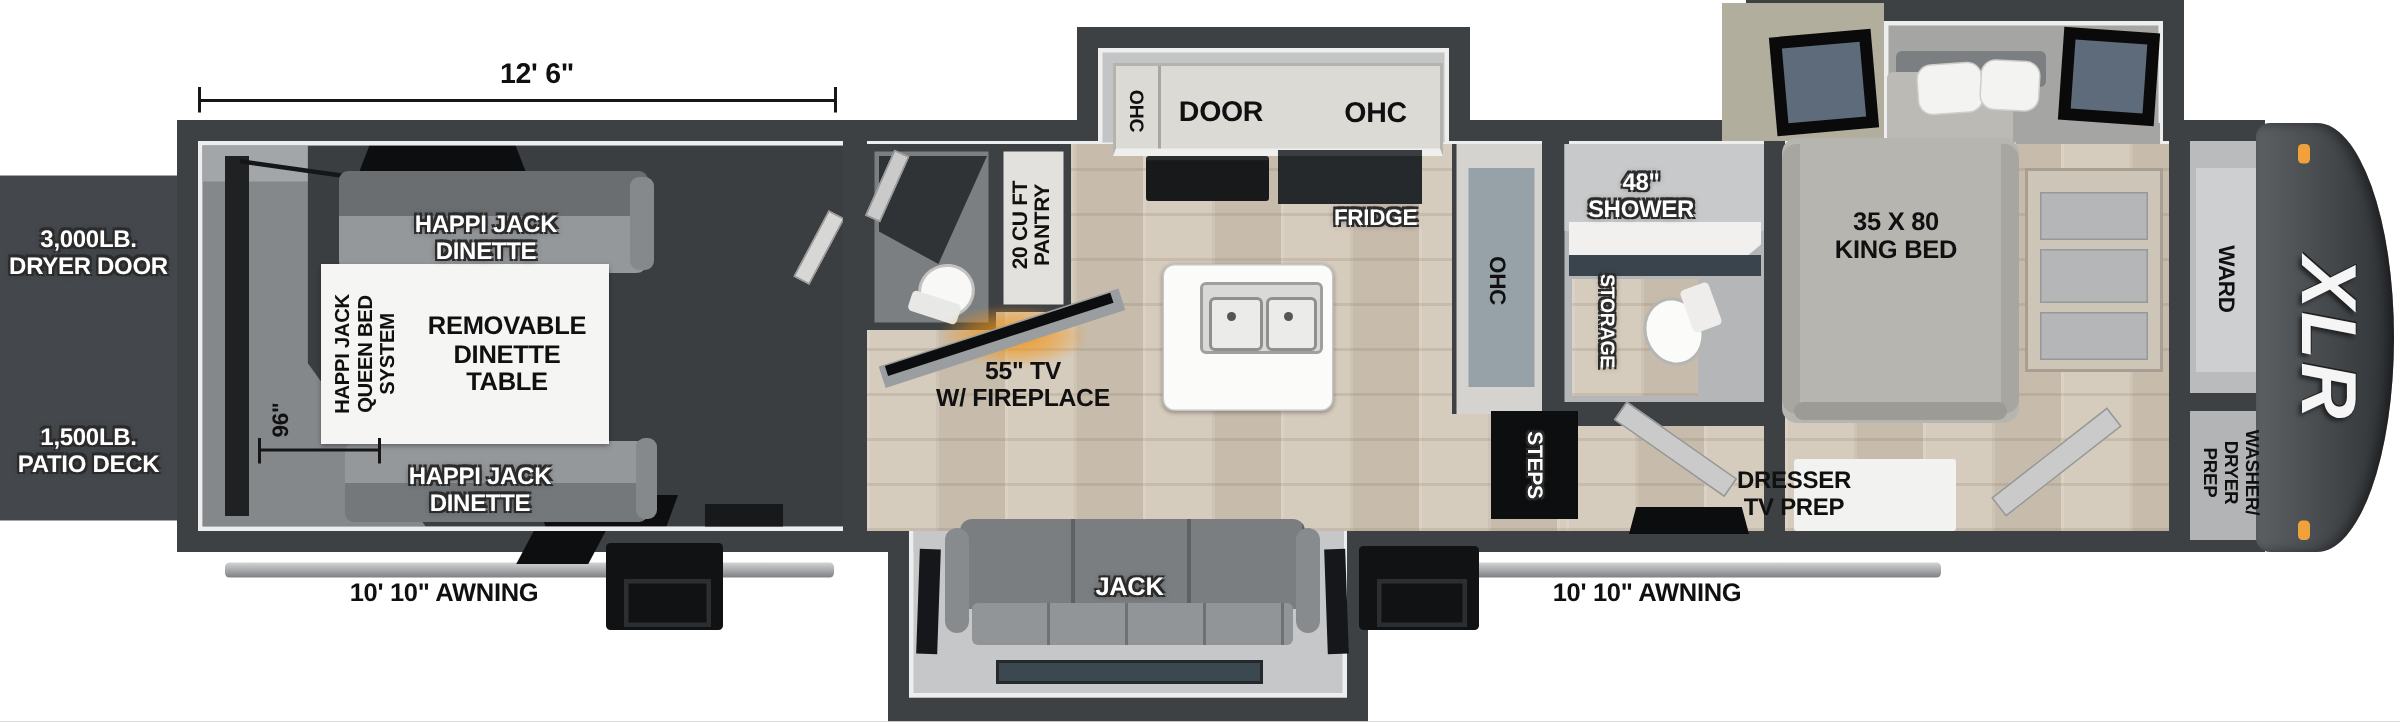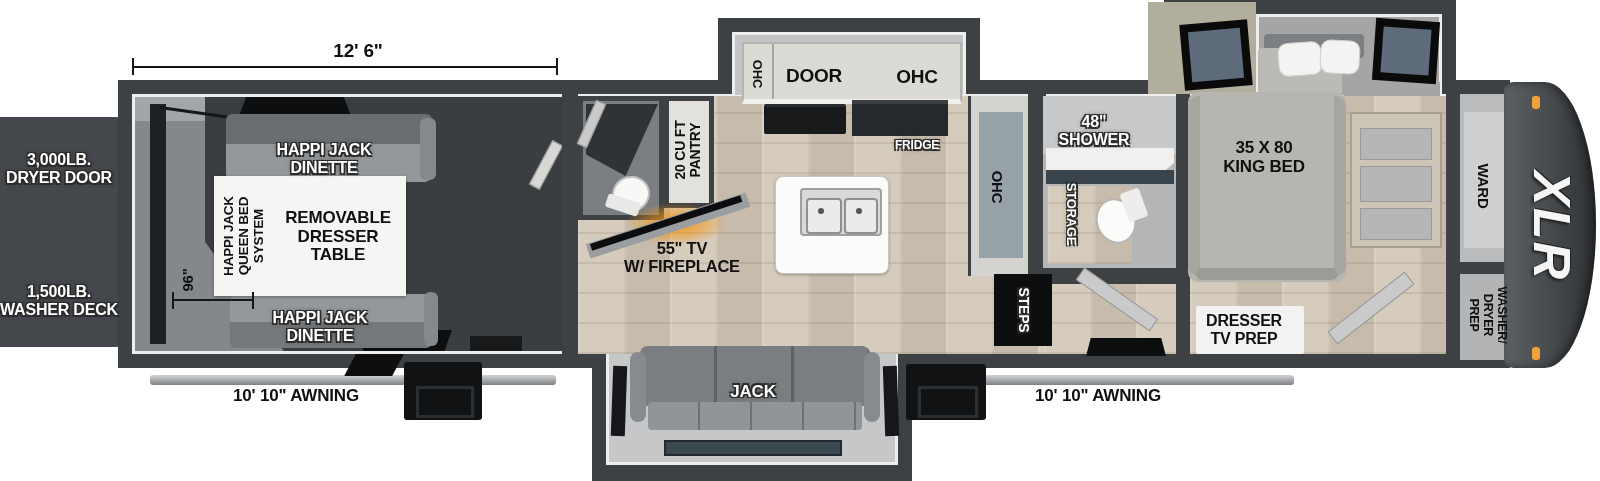--- a/index.html
+++ b/index.html
@@ -179,55 +179,55 @@
   <div class="a" style="left:906px;top:364px;width:80px;height:56px;background:#101214;border-radius:3px;">
       <div style="position:absolute;left:12px;top:22px;width:54px;height:26px;border:3px solid #2c2f32;"></div>
   </div>
 
   <div class="lb" style="left:358px;top:51px;font-size:19px;">12' 6"</div>
   <div class="lb rm90" style="left:188px;top:280px;font-size:15px;">96"</div>
 
   <div class="lb w" style="left:59px;top:169px;font-size:16px;">3,000LB.
 DRYER DOOR</div>
   <div class="lb w" style="left:59px;top:301px;font-size:16px;">1,500LB.
-WASHER DECK</div>
+PATIO DECK</div>
   <div class="lb" style="left:296px;top:396px;font-size:17px;">10' 10" AWNING</div>
   <div class="lb" style="left:1098px;top:396px;font-size:17px;">10' 10" AWNING</div>
 
   <div class="lb w" style="left:324px;top:159px;font-size:16px;">HAPPI JACK
 DINETTE</div>
   <div class="lb w" style="left:320px;top:327px;font-size:16px;">HAPPI JACK
 DINETTE</div>
   <div class="lb rm90" style="left:244px;top:236px;font-size:13.5px;">HAPPI JACK
 QUEEN BED
 SYSTEM</div>
   <div class="lb" style="left:338px;top:237px;font-size:17px;">REMOVABLE
-DRESSER
+DINETTE
 TABLE</div>
 
   <div class="lb rm90" style="left:688px;top:150px;font-size:14px;">20 CU FT
 PANTRY</div>
   <div class="lb" style="left:682px;top:257px;font-size:16.5px;">55" TV
 W/ FIREPLACE</div>
   <div class="lb r90" style="left:757px;top:74px;font-size:13px;">OHC</div>
   <div class="lb" style="left:814px;top:76px;font-size:19px;">DOOR</div>
   <div class="lb" style="left:917px;top:77px;font-size:19px;">OHC</div>
-  <div class="lb w" style="left:903px;top:146px;font-size:12px;padding-left:28px;">FRIDGE</div>
+  <div class="lb w" style="left:903px;top:146px;font-size:15px;padding-left:28px;">FRIDGE</div>
   <div class="lb r90" style="left:997px;top:187px;font-size:15px;">OHC</div>
 
   <div class="lb w r90" style="left:1023px;top:310px;font-size:14px;">STEPS</div>
   <div class="lb w" style="left:753px;top:392px;font-size:17px;">JACK</div>
 
   <div class="lb w" style="left:1094px;top:131px;font-size:16px;">48"
 SHOWER</div>
   <div class="lb w r90" style="left:1071px;top:214px;font-size:13px;">STORAGE</div>
 
   <div class="lb" style="left:1264px;top:158px;font-size:17px;">35 X 80
 KING BED</div>
-  <div class="lb" style="left:1244px;top:330px;font-size:16px;">DRESSER
+  <div class="lb" style="left:1196px;top:330px;font-size:16px;">DRESSER
 TV PREP</div>
   <div class="lb r90" style="left:1483px;top:186px;font-size:15px;">WARD</div>
   <div class="lb r90" style="left:1487px;top:315px;font-size:12.5px;">WASHER/
 DRYER
 PREP</div>
 
   <div class="lb r90" style="left:1551px;top:226px;font-size:52px;font-style:italic;color:#f5f5f5;letter-spacing:2px;
               text-shadow:2px 2px 3px rgba(0,0,0,.55), -1px -1px 0 #222;">XLR</div>
 </div>
 

